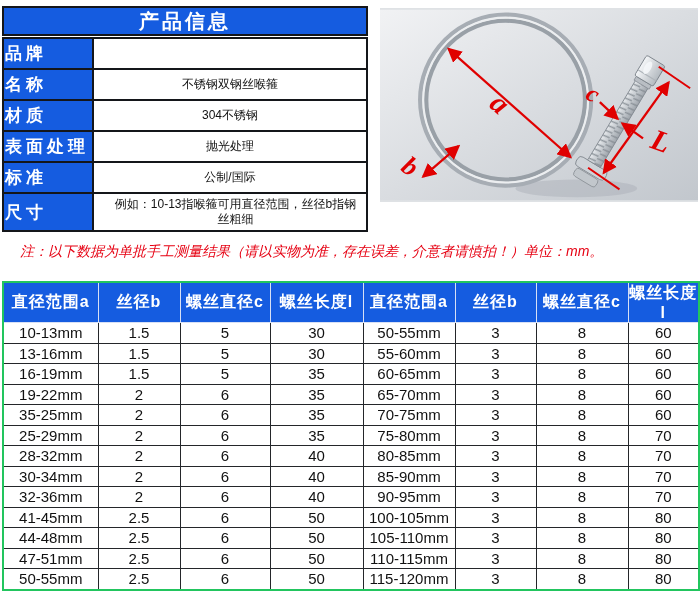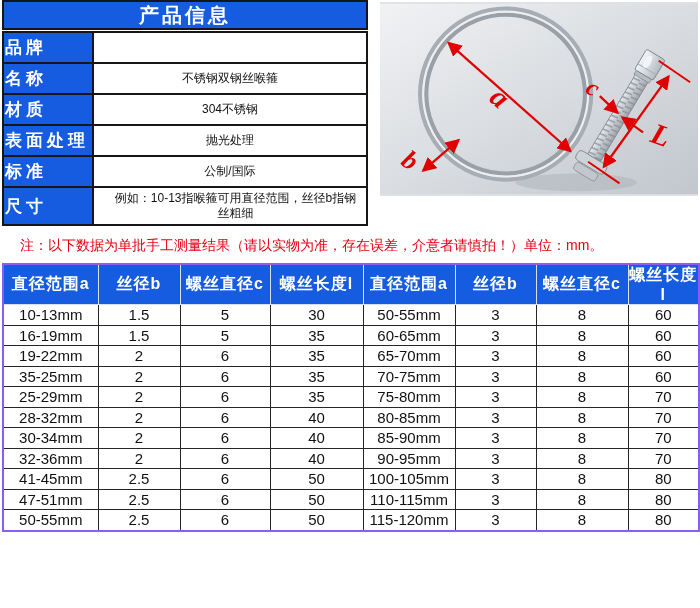--- a/index.html
+++ b/index.html
@@ -3,21 +3,21 @@
 <meta charset="utf-8">
 <style>
   html,body{margin:0;padding:0;background:#ffffff;}
   body{
     width:700px;height:608px;overflow:hidden;
     font-family:"Liberation Sans","DejaVu Sans",sans-serif;
     -webkit-font-smoothing:antialiased;
   }
   .page{width:700px;height:608px;background:#fff;}
   
-  .top{display:flex;gap:12px;padding:0 2px 0 2px;}
+  .top{display:flex;gap:12px;padding:6px 2px 0 2px;}
   .panel-left{width:366px;flex:none;}
   .panel-right{flex:1;min-width:0;}
   .panel-header{
     height:26px;background:#155CE0;border:2px solid #14161a;
     color:#fff;font-size:20px;font-weight:bold;letter-spacing:3px;
     display:flex;align-items:center;justify-content:center;
   }
   .info-table{width:100%;border-collapse:collapse;margin-top:1px;table-layout:fixed;}
   .info-table td{border:2px solid #14161a;}
   .info-table .lbl{
@@ -30,26 +30,26 @@
   .info-table tr{height:31px;}
   .info-table tr.tall{height:38px;}
   .info-table tr.tall .val{
     text-align:center;padding:2px 6px 2px 17px;line-height:1.22;
   }
   .photo{margin-top:2px;height:194px;background:#dfe2e5;}
   .photo svg{display:block;}
   
   .note{
     color:#e60012;font-size:14px;margin:0;
-    padding:11px 0 8px 20px;white-space:nowrap;
+    padding:11px 0 8px 20px;white-space:nowrap;font-style:italic;
   }
   
   .size-table{
-    width:696px;margin:0 2px;border-collapse:collapse;table-layout:fixed;
-    border:2px solid #8b5cf6;
+    width:696px;margin:12px 2px;border-collapse:collapse;table-layout:fixed;
+    border:2px solid #22c55e;
   }
   .size-table thead th{
     background:#155CE0;color:#fff;font-weight:bold;font-size:16px;
     height:29px;border:1px solid #d7e0f5;letter-spacing:1px;padding:0;
   }
   .size-table tbody td{
     height:19.5px;font-size:15px;text-align:center;color:#111;
     border:1.5px solid #24262a;background:#fff;padding:0;
   }
 </style>
@@ -187,20 +187,30 @@
           <td>10-13mm</td>
           <td>1.5</td>
           <td>5</td>
           <td>30</td>
           <td>50-55mm</td>
           <td>3</td>
           <td>8</td>
           <td>60</td>
         </tr>
         <tr>
+          <td>13-16mm</td>
+          <td>1.5</td>
+          <td>5</td>
+          <td>30</td>
+          <td>55-60mm</td>
+          <td>3</td>
+          <td>8</td>
+          <td>60</td>
+        </tr>
+        <tr>
           <td>16-19mm</td>
           <td>1.5</td>
           <td>5</td>
           <td>35</td>
           <td>60-65mm</td>
           <td>3</td>
           <td>8</td>
           <td>60</td>
         </tr>
         <tr>
@@ -267,20 +277,30 @@
           <td>41-45mm</td>
           <td>2.5</td>
           <td>6</td>
           <td>50</td>
           <td>100-105mm</td>
           <td>3</td>
           <td>8</td>
           <td>80</td>
         </tr>
         <tr>
+          <td>44-48mm</td>
+          <td>2.5</td>
+          <td>6</td>
+          <td>50</td>
+          <td>105-110mm</td>
+          <td>3</td>
+          <td>8</td>
+          <td>80</td>
+        </tr>
+        <tr>
           <td>47-51mm</td>
           <td>2.5</td>
           <td>6</td>
           <td>50</td>
           <td>110-115mm</td>
           <td>3</td>
           <td>8</td>
           <td>80</td>
         </tr>
         <tr>

